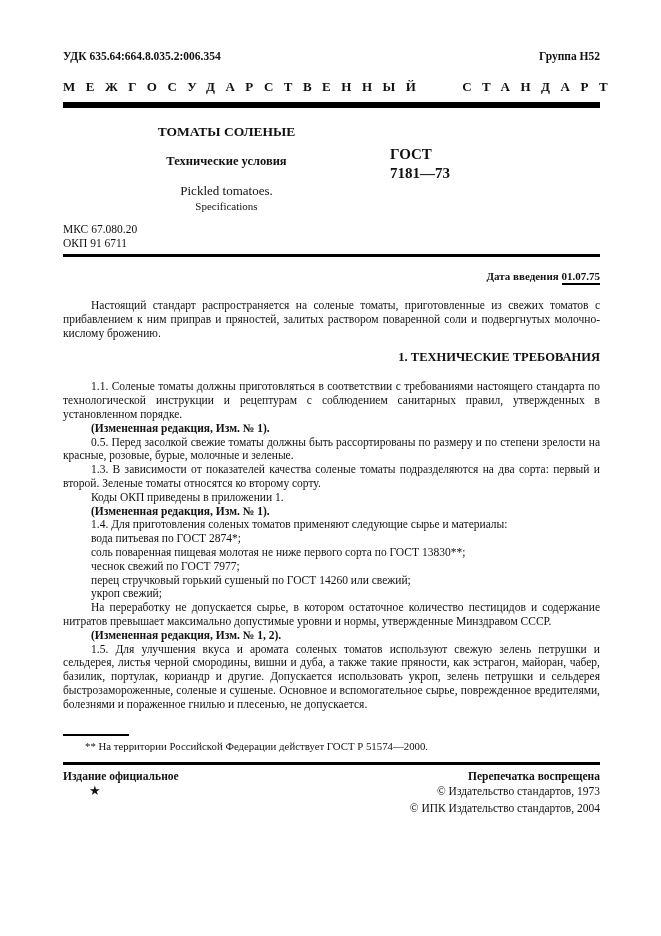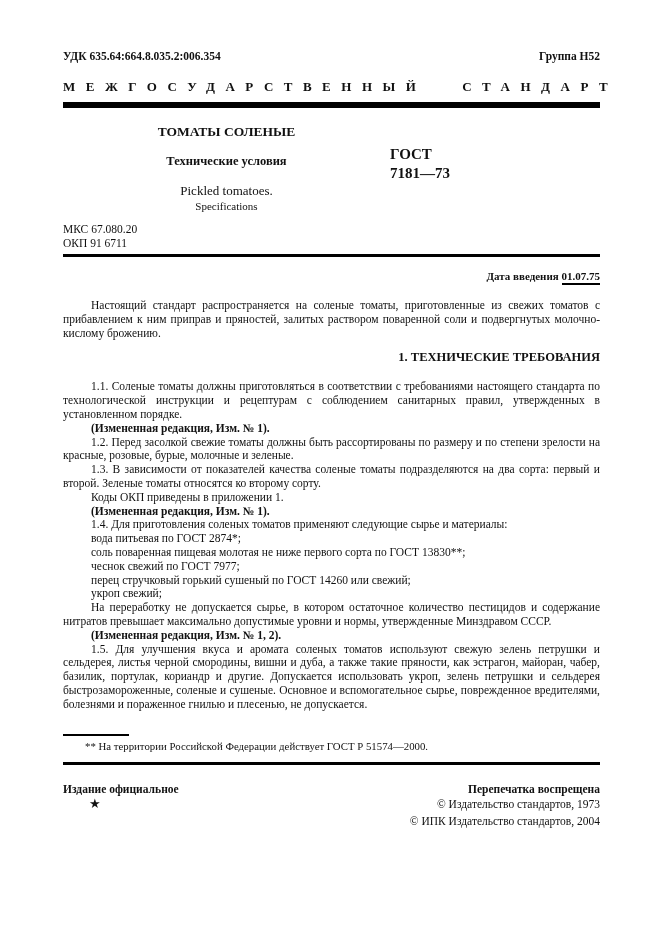--- a/index.html
+++ b/index.html
@@ -65,21 +65,21 @@
 
   
   .footnotes { margin-top: 22px; }
   .fn-rule { width: 66px; height: 2px; background: #000; margin-bottom: 4px; }
   .fn-line { font-size: 10.8px; line-height: 13.5px; padding-left: 22px; }
 
   
   .footer { position: absolute; left: 63px; right: 61px; top: 762px; }
   .footer-rule { height: 3px; background: #000; }
   .footer-row {
-    margin-top: 18px;
+    margin-top: 5px;
     display: flex; justify-content: space-between;
     font-size: 11.5px; font-weight: bold;
   }
   .footer-bottom { display: flex; justify-content: space-between; margin-top: 1px; }
   .star { margin-left: 26px; font-size: 13px; line-height: 16px; }
   .copyrights { text-align: right; font-size: 11.5px; line-height: 16.5px; }
 </style>
 </head>
 <body>
 
@@ -119,21 +119,21 @@
     <span class="date-value">01.07.75</span>
   </div>
 
   <div class="body-text">
     <p class="para">Настоящий стандарт распространяется на соленые томаты, приготовленные из свежих томатов с прибавлением к ним приправ и пряностей, залитых раствором поваренной соли и подвергнутых молочно-кислому брожению.</p>
 
     <div class="section-heading">1. ТЕХНИЧЕСКИЕ ТРЕБОВАНИЯ</div>
 
     <p class="para">1.1. Соленые томаты должны приготовляться в соответствии с требованиями настоящего стандарта по технологической инструкции и рецептурам с соблюдением санитарных правил, утвержденных в установленном порядке.</p>
     <p class="para bold">(Измененная редакция, Изм. № 1).</p>
-    <p class="para">1.2. Перед засолкой свежие томаты должны быть рассортированы по размеру и по степени зрелости на красные, розовые, бурые, молочные и зеленые.</p>
+    <p class="para">0.5. Перед засолкой свежие томаты должны быть рассортированы по размеру и по степени зрелости на красные, розовые, бурые, молочные и зеленые.</p>
     <p class="para">1.3. В зависимости от показателей качества соленые томаты подразделяются на два сорта: первый и второй. Зеленые томаты относятся ко второму сорту.</p>
     <p class="para">Коды ОКП приведены в приложении 1.</p>
     <p class="para bold">(Измененная редакция, Изм. № 1).</p>
     <p class="para">1.4. Для приготовления соленых томатов применяют следующие сырье и материалы:</p>
 
     <div>
       <div class="material-line">вода питьевая по ГОСТ 2874*;</div>
       <div class="material-line">соль поваренная пищевая молотая не ниже первого сорта по ГОСТ 13830**;</div>
       <div class="material-line">чеснок свежий по ГОСТ 7977;</div>
       <div class="material-line">перец стручковый горький сушеный по ГОСТ 14260 или свежий;</div>

